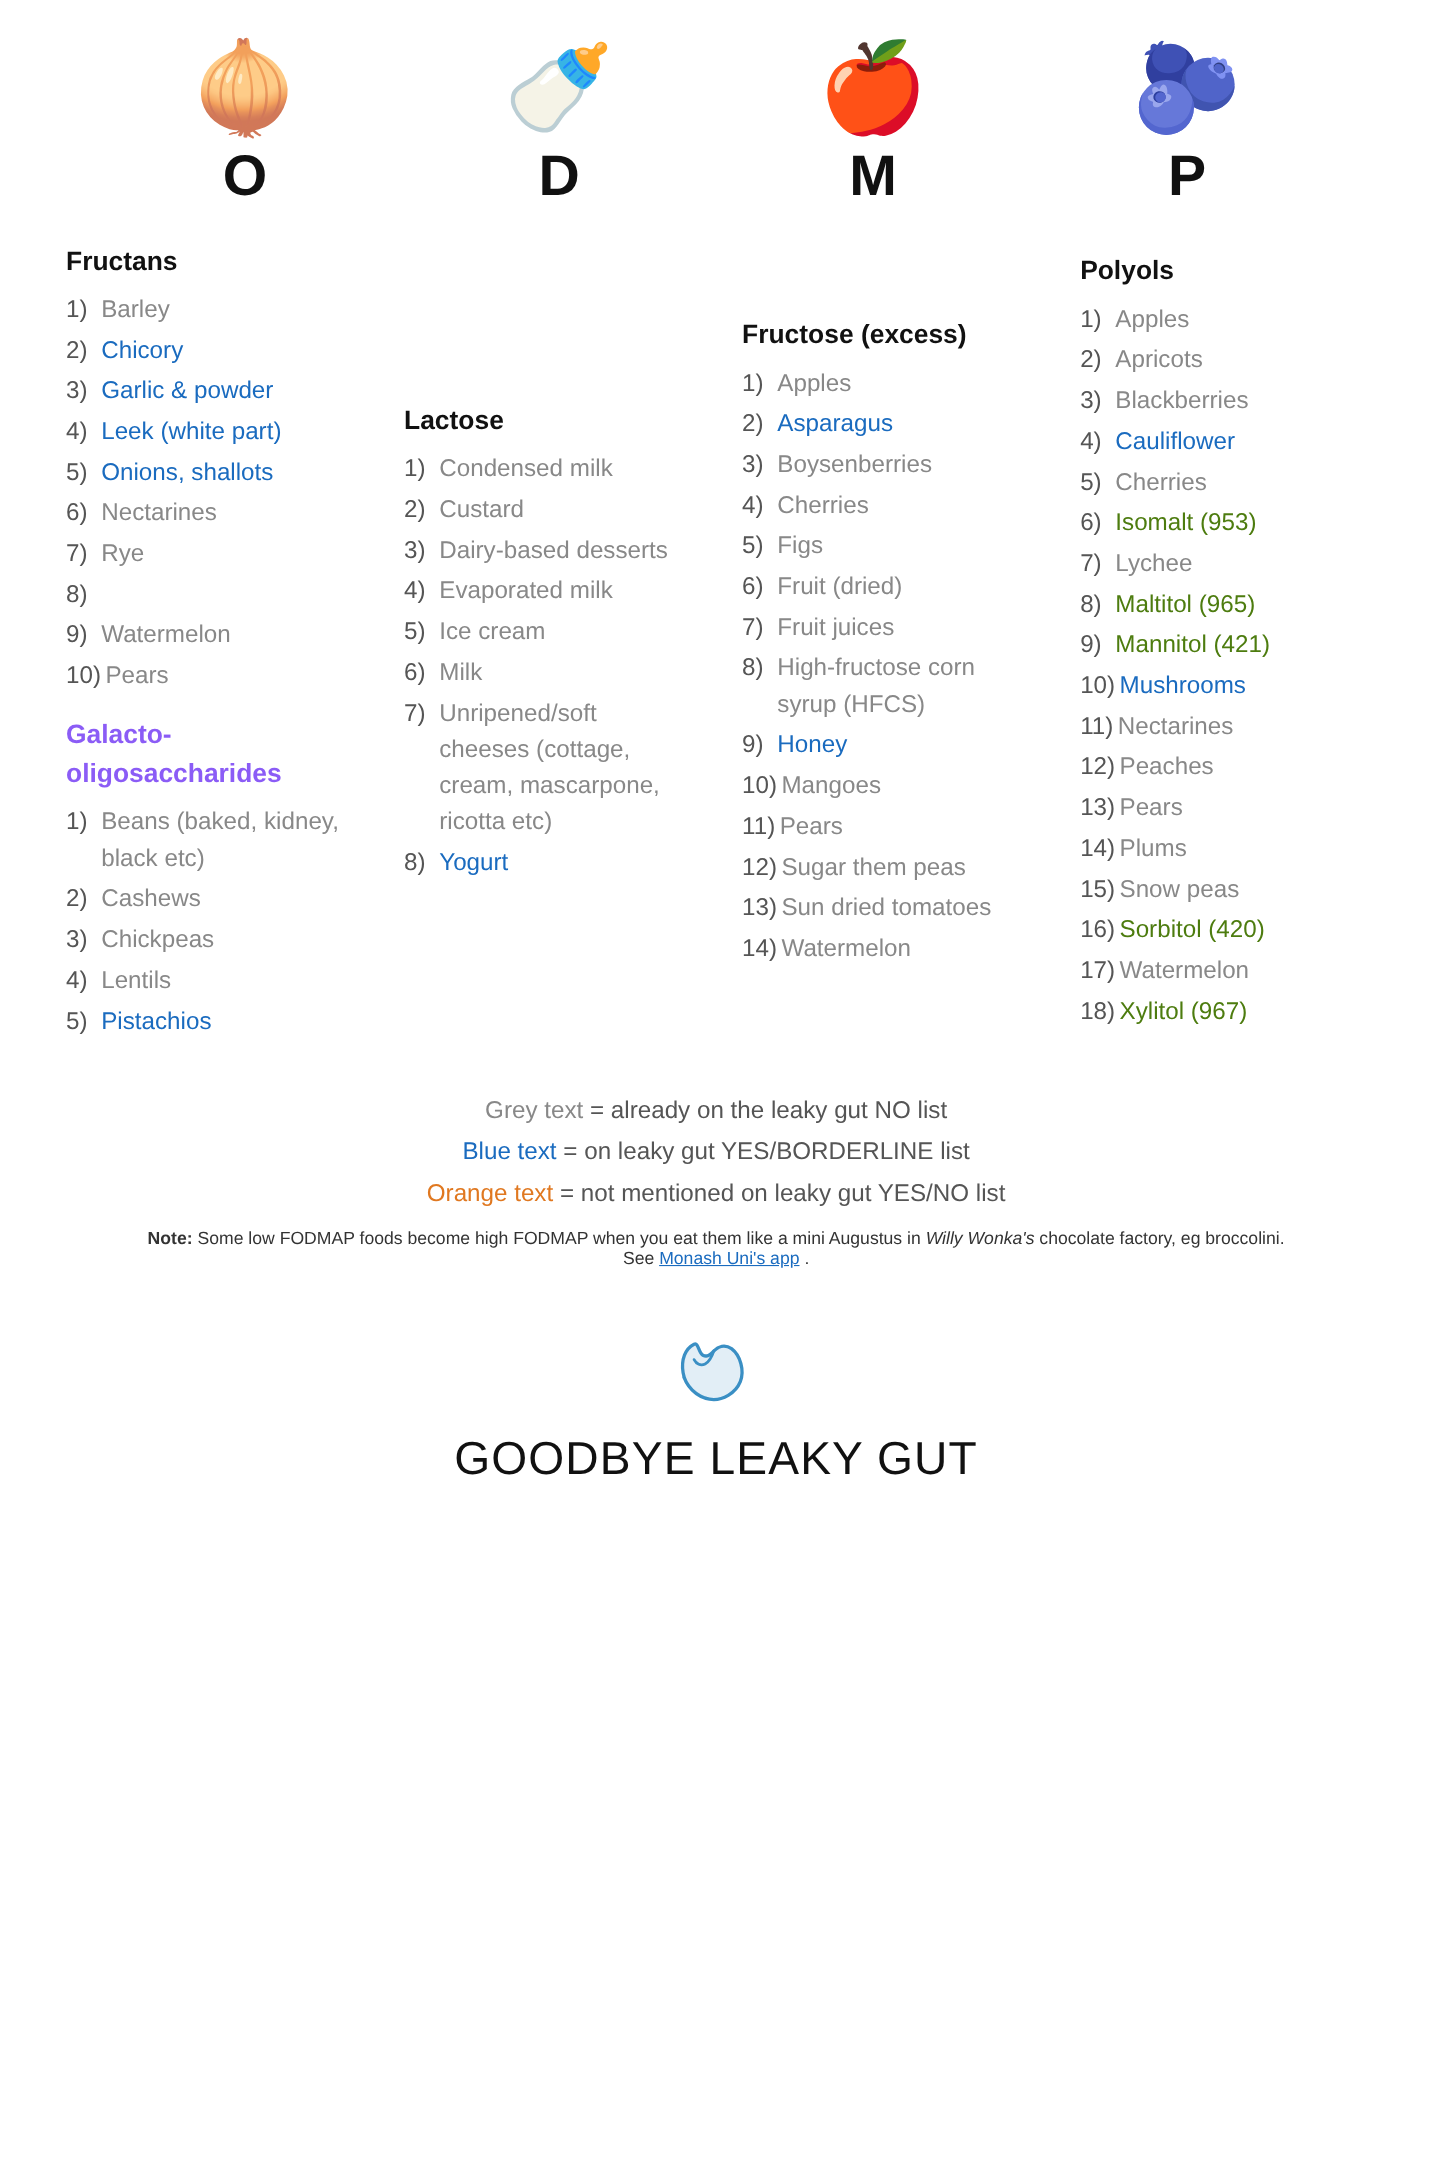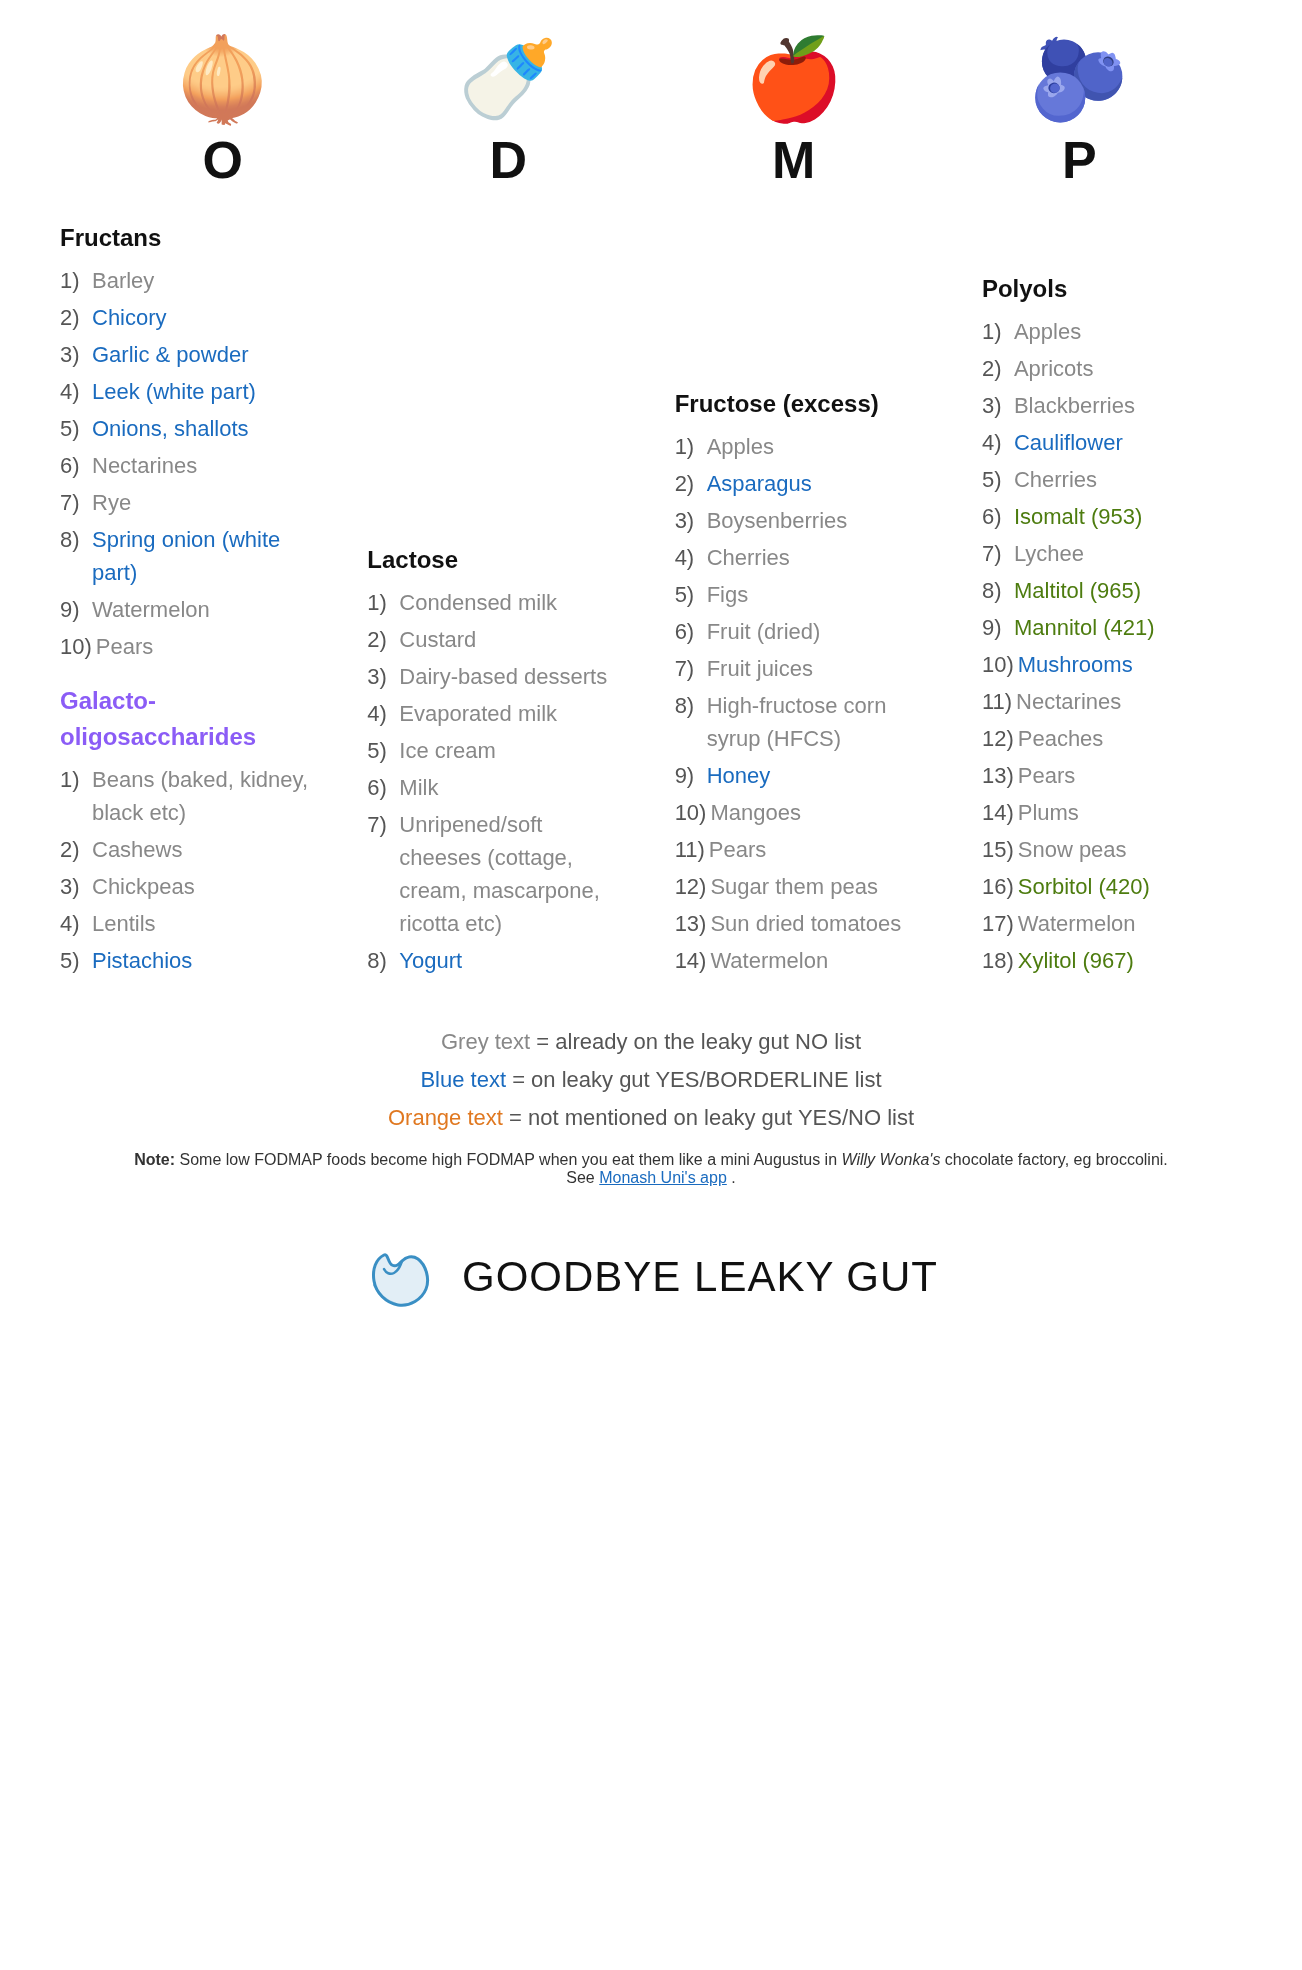--- a/index.html
+++ b/index.html
@@ -35,21 +35,21 @@
 
     .header-letter {
       font-size: 52px;
       font-weight: 900;
       color: #111;
     }
 
     .content-row {
       display: flex;
       justify-content: space-between;
-      align-items: flex-end;
+      align-items: center;
       margin-top: 10px;
     }
 
     .col {
       width: 22%;
       font-size: 22px;
       line-height: 1.5;
     }
 
     .col h2 {
@@ -109,20 +109,21 @@
       color: #1a6bbf;
       text-decoration: underline;
     }
 
     .footer {
       margin-top: 50px;
       display: flex;
       justify-content: center;
       align-items: center;
       gap: 18px;
+      flex-direction: column;
     }
 
     .footer-logo-text {
       font-size: 42px;
       font-weight: 900;
       color: #111;
       letter-spacing: 1px;
     }
 
     .footer-logo-text span {
@@ -191,21 +192,20 @@
       <li>
           <span class="num text-grey">6)</span>
           <span class="text-grey">Nectarines</span>
         </li>
       <li>
           <span class="num text-grey">7)</span>
           <span class="text-grey">Rye</span>
         </li>
       <li>
           <span class="num text-blue">8)</span>
-          <span class="text-blue">Spring onion (white part)</span>
         </li>
       <li>
           <span class="num text-grey">9)</span>
           <span class="text-grey">Watermelon</span>
         </li>
       <li>
           <span class="num text-grey">10)</span>
           <span class="text-grey">Pears</span>
         </li>
     </ol>

